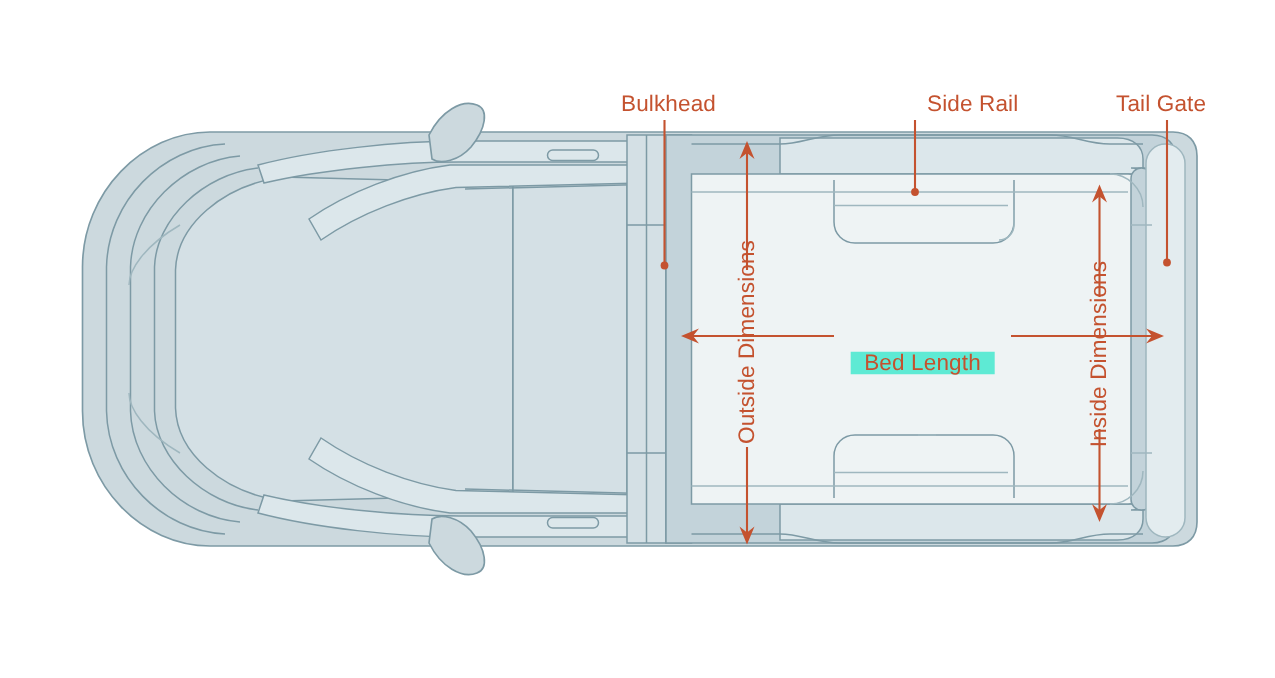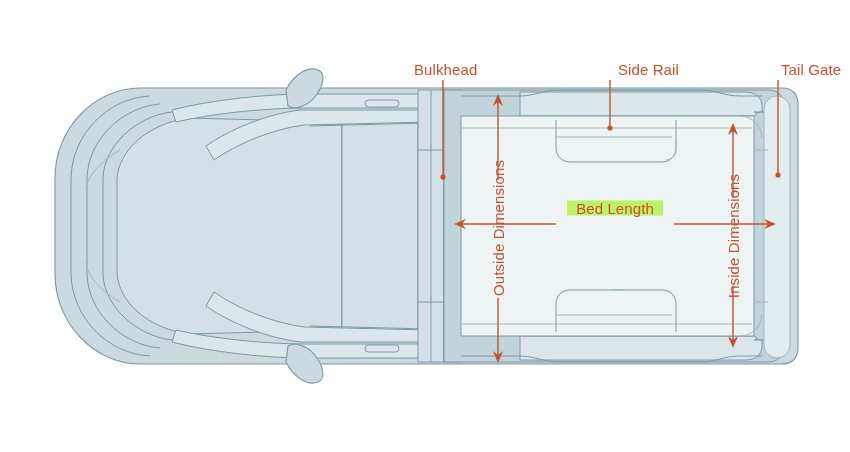--- a/index.html
+++ b/index.html
@@ -179,21 +179,21 @@
         <path class="annf" d="M776,224 L764,229 L768,224 L764,219 Z"></path>
       </g>
 
     </g>
   </svg>
 
   <div class="lbl" style="left:414px; top:62px;">Bulkhead</div>
 
   <div class="lbl" style="left:580px; top:62px;margin-left:38px;">Side Rail</div>
 
-  <div class="lbl" style="left:744px; top:62px;margin-left:37px;">Tail Gate</div>
+  <div class="lbl" style="left:744px; top:62px;">Tail Gate</div>
 
   <div class="lbl lbl-vert" style="left:498px; top:228px; transform:translate(-50%,-50%) rotate(-90deg);">Outside Dimensions</div>
 
   <div class="lbl lbl-vert" style="left:733px; top:236px; transform:translate(-50%,-50%) rotate(-90deg);">Inside Dimensions</div>
 
-  <div class="lbl" style="left:615px; top:208px; transform:translate(-50%,-50%); background:#bef264; padding:0 9px;">Bed Length</div>
+  <div class="lbl" style="left:615px; top:242px; transform:translate(-50%,-50%); background:#5eead4; padding:0 9px;">Bed Length</div>
 
 </div>
 
 </body></html>

